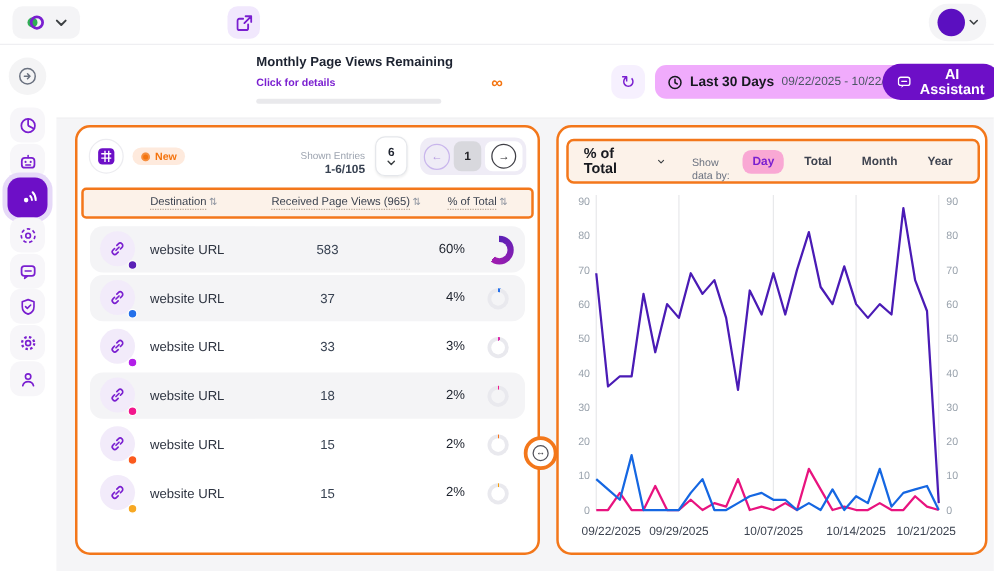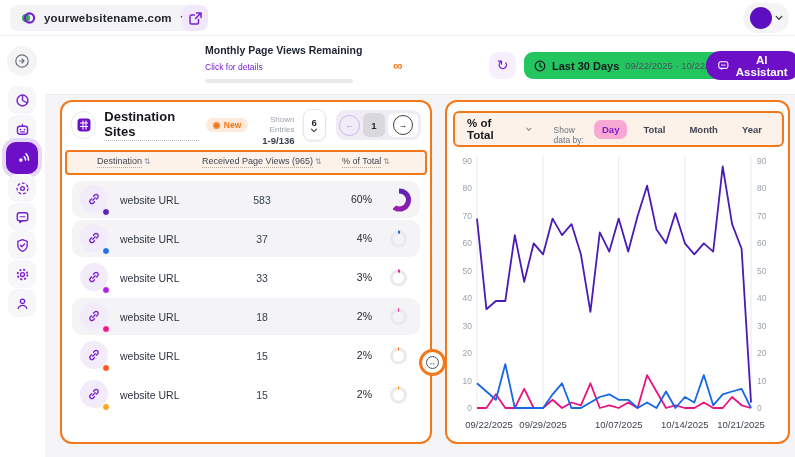--- a/index.html
+++ b/index.html
@@ -15,25 +15,25 @@
   
   .sidebar{position:absolute;left:0;top:36px;width:45px;height:421px;background:#fff;z-index:3;}
   .side-ic{position:absolute;left:8px;width:28px;height:28px;border-radius:9px;background:#f7f6f9;display:flex;align-items:center;justify-content:center;cursor:pointer;}
   .side-ic.top{background:#f4f4f5;border-radius:50%;width:30px;height:30px;left:7px;}
   .side-ic.active{width:32px;height:32px;left:6px;background:#6d0fc7;border-radius:10px;box-shadow:0 0 0 4px #e6d9f8;}
   
   .pagehead{position:absolute;left:45px;top:36px;width:750px;height:59px;background:#fff;border-bottom:1px solid #ededf0;z-index:2;}
   .page-title{position:absolute;left:15px;top:14px;font-size:21px;font-weight:800;color:#0f1117;letter-spacing:.2px;}
   .monthly{position:absolute;left:160px;top:8px;width:200px;}
   .m-title{font-size:10.5px;font-weight:700;color:#1c2230;}
-  .m-link{font-size:8.5px;font-weight:400;color:#7a1fd0;cursor:pointer;display:inline-block;margin-top:1px;text-align:right;}
+  .m-link{font-size:8.5px;font-weight:700;color:#7a1fd0;cursor:pointer;display:inline-block;margin-top:1px;text-align:right;}
   .m-bar{width:148px;height:4px;background:#e9e9ec;border-radius:2px;margin-top:5px;}
   .m-inf{position:absolute;left:188px;top:14px;color:#f4740f;font-weight:700;font-size:13px;}
   .refresh-btn{position:absolute;left:444px;top:16px;width:27px;height:27px;border:none;border-radius:9px;background:#f6f0fe;color:#7a1fd0;font-size:14px;line-height:27px;cursor:pointer;}
-  .date-chip{position:absolute;left:479px;top:16px;height:27px;background:#22c55e;border-radius:9px;display:flex;align-items:center;gap:6px;padding:0 10px;cursor:pointer;}
+  .date-chip{position:absolute;left:479px;top:16px;height:27px;background:#f0abfc;border-radius:9px;display:flex;align-items:center;gap:6px;padding:0 10px;cursor:pointer;}
   .date-label{font-size:11px;font-weight:700;color:#17191f;}
   .date-range{font-size:9.5px;color:#4b5563;}
   .ai-btn{position:absolute;left:661px;top:15px;height:29px;background:#6d0fc7;border:none;border-radius:15px;display:flex;align-items:center;gap:6px;padding:0 12px;cursor:pointer;}
   .ai-label{color:#fff;font-size:11.5px;font-weight:700;}
   
   .main{position:absolute;left:45px;top:95px;width:750px;height:362px;background:#f5f5f7;}
   .panel{position:absolute;background:#fff;border:2px solid #f3771b;border-radius:12px;}
   .panel.left{left:15px;top:5px;width:372px;height:344px;}
   .panel.right{left:400px;top:5px;width:345px;height:344px;}
   
@@ -48,21 +48,21 @@
   .shown-v{font-size:9.5px;font-weight:700;color:#374151;}
   .size-sel{margin-left:8px;width:26px;height:32px;border:1px solid #e5e7eb;border-radius:8px;background:#fff;box-shadow:0 1px 2px #0001;display:flex;flex-direction:column;align-items:center;justify-content:center;cursor:pointer;}
   .size-v{font-size:9.5px;font-weight:700;color:#1f2430;}
   .pager{margin-left:10px;height:30px;background:#efecf6;border-radius:9px;display:flex;align-items:center;padding:3px;gap:3px;}
   .pg-prev{width:21px;height:21px;border-radius:50%;border:1.4px solid #c9b6ec;color:#b49ae0;background:transparent;font-size:9px;line-height:18px;text-align:center;cursor:pointer;}
   .pg-num{width:22px;height:24px;background:#d8d8dd;border-radius:6px;font-size:9.5px;font-weight:700;color:#26262b;display:flex;align-items:center;justify-content:center;cursor:pointer;}
   .pg-next-wrap{width:30px;height:24px;background:#fff;border-radius:6px;display:flex;align-items:center;justify-content:center;}
   .pg-next{width:20px;height:20px;border-radius:50%;border:1.4px solid #3f3f46;color:#26262b;background:#fff;font-size:9px;line-height:17px;text-align:center;cursor:pointer;}
   
   .col-band{position:absolute;left:3px;top:48px;width:362px;height:25px;background:#fcf2e9;border:2px solid #f3771b;border-radius:4px;}
-  .col{position:absolute;top:4px;font-size:9px;color:#3c4350;cursor:pointer;}
+  .col{position:absolute;top:4px;font-size:9px;color:#3c4350;text-align:center;cursor:pointer;}
   .col b{font-weight:400;border-bottom:1px dotted #b9a99a;padding-bottom:1px;}
   .sort{color:#8b929e;font-size:8px;margin-left:2px;}
   .col.c1{left:30px;width:100px;}
   .col.c2{left:135px;width:150px;}
   .col.c3{left:275px;width:80px;}
   
   .rows{position:absolute;left:10px;top:79px;width:348px;}
   .row{position:relative;height:37px;border-radius:10px;margin-bottom:2px;}
   .row-gray{background:#f4f4f6;}
   .row-white{background:#fff;}
@@ -91,21 +91,20 @@
 </style>
 </head>
 <body>
 
 <header class="topbar">
   <div class="site-selector">
     <svg width="16" height="16" viewBox="0 0 16 16">
       <circle cx="6" cy="8" r="4" fill="#2fae54"></circle>
       <circle cx="9.5" cy="8" r="4.6" fill="none" stroke="#7a1fd0" stroke-width="2.2"></circle>
     </svg>
-    <span class="site-name">yourwebsitename.com</span>
     <svg width="10" height="7" viewBox="0 0 10 7">
         <polyline class="chev" points="1.5,1.5 5,5 8.5,1.5"></polyline>
       </svg>
   </div>
   <button class="ext-btn">
     <svg width="13" height="13" viewBox="0 0 13 13">
       <path d="M9.5 7.5v3a1.5 1.5 0 0 1-1.5 1.5H2.5A1.5 1.5 0 0 1 1 10.5V4.5A1.5 1.5 0 0 1 2.5 3h3" fill="none" stroke="#7a1fd0" stroke-width="1.5" stroke-linecap="round"></path>
       <path d="M7.5 1h4.5v4.5M11.5 1.5 6.5 6.5" fill="none" stroke="#7a1fd0" stroke-width="1.5" stroke-linecap="round" stroke-linejoin="round"></path>
     </svg>
   </button>
@@ -211,28 +210,27 @@
 <main class="main">
 
   <section class="panel left">
     <div class="tp-head">
       <span class="tp-chip">
         <svg width="16" height="16" viewBox="0 0 16 16">
             <rect x="1.5" y="1.5" width="13" height="13" rx="3.4" fill="#6d0fc7"></rect>
             <path d="M4 6h8M4 9.5h8M7 3.5v9M10 3.5v9" stroke="#fff" stroke-width="1.1"></path>
           </svg>
       </span>
-      <span class="tp-title">Destination Sites</span>
       <span class="badge-new">
         <span class="badge-dot"></span>
         <span class="badge-txt">New</span>
       </span>
       <span class="shown">
         <div class="shown-l">Shown Entries</div>
-        <div class="shown-v">1-9/136</div>
+        <div class="shown-v">1-6/105</div>
       </span>
       <span class="size-sel">
         <span class="size-v">6</span>
         <svg width="8" height="5" viewBox="0 0 10 7">
             <polyline class="chev" points="1.5,1.5 5,5 8.5,1.5"></polyline>
           </svg>
       </span>
       <span class="pager">
         <button class="pg-prev">←</button>
         <span class="pg-num">1</span>

